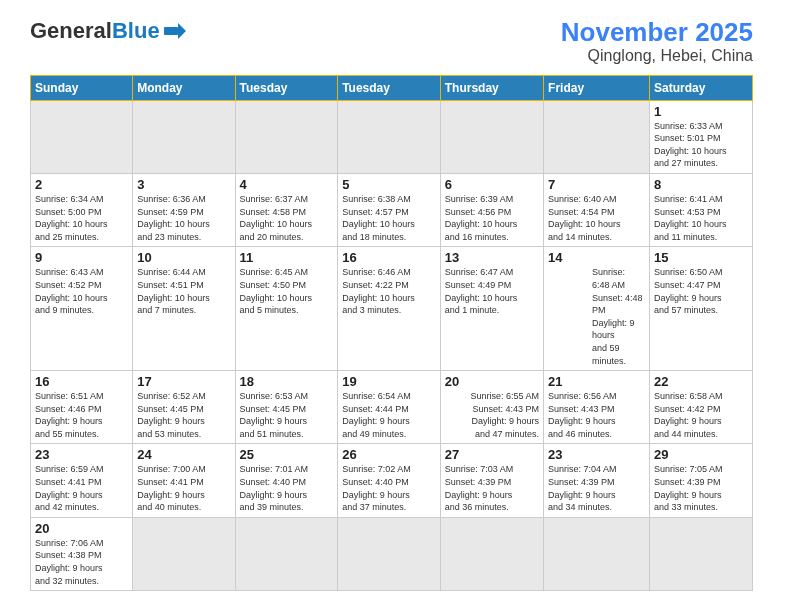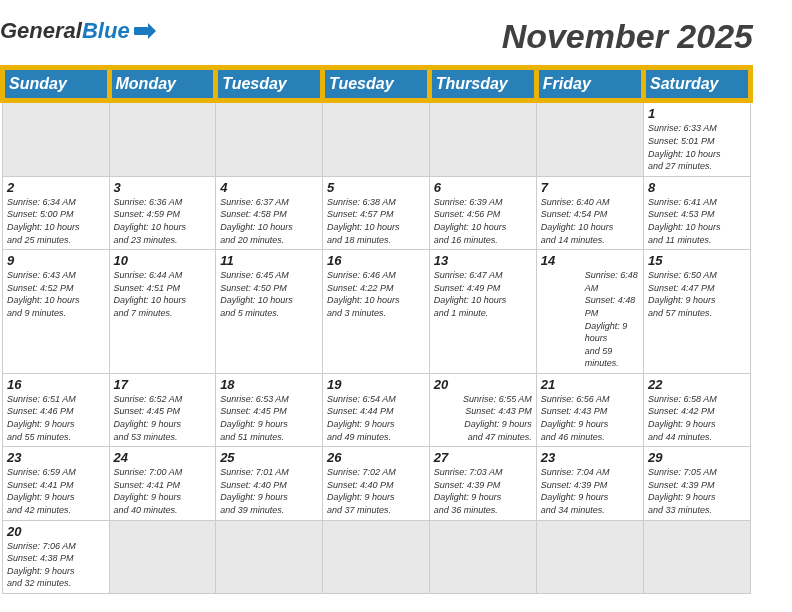--- a/index.html
+++ b/index.html
@@ -6,56 +6,55 @@
     body {
       font-family: Arial, sans-serif;
       background: #fff;
       width: 792px;
       height: 612px;
       overflow: hidden;
     }
     .page {
       width: 771px;
       min-height: 612px;
-      padding: 18px 18px 10px 0;
+      padding: 18px 18px 10px 30px;
       background: #fff;
-      font-style: italic;
     }
     .header {
       display: flex;
       justify-content: space-between;
       align-items: flex-start;
       margin-bottom: 10px;
     }
     .title-block {
       text-align: right;
     }
     .month-title {
-      font-size: 34px;
+      font-size: 26px;
       font-weight: bold;
-      color: #404040;
+      color: #3b82f6;
       line-height: 1.1;
     }
     .location-title {
       font-size: 16px;
       color: #444;
     }
     .calendar {
       width: 100%;
       border-collapse: collapse;
       border: 1px solid #ccc;
     }
     .calendar th {
       background: #2980b9;
       color: #fff;
-      font-size: 16px;
+      font-size: 12px;
       font-weight: bold;
       padding: 5px 4px;
       text-align: left;
-      border: 5px solid #eab308;
+      border: 1px solid #eab308;
     }
     .calendar td {
       vertical-align: top;
       border: 1px solid #ccc;
       padding: 3px 4px;
       width: 108px;
       min-height: 70px;
       font-size: 9.5px;
       color: #222;
       background: #fff;
@@ -112,20 +111,21 @@
         <span class="logo-icon">
           <svg width="22" height="18" viewBox="0 0 22 18">
             <rect x="0" y="5" width="14" height="8" rx="1" fill="#1a7abf"></rect>
             <polygon points="14,1 22,9 14,17" fill="#1a7abf"></polygon>
           </svg>
         </span>
       </div>
     </div>
     <div class="title-block">
       <div class="month-title">November 2025</div>
+      <div class="location-title">Qinglong, Hebei, China</div>
     </div>
   </div>
 
   <table class="calendar">
     <thead>
       <tr>
       <th>Sunday</th>
           <th>Monday</th>
           <th>Tuesday</th>
           <th>Tuesday</th>

